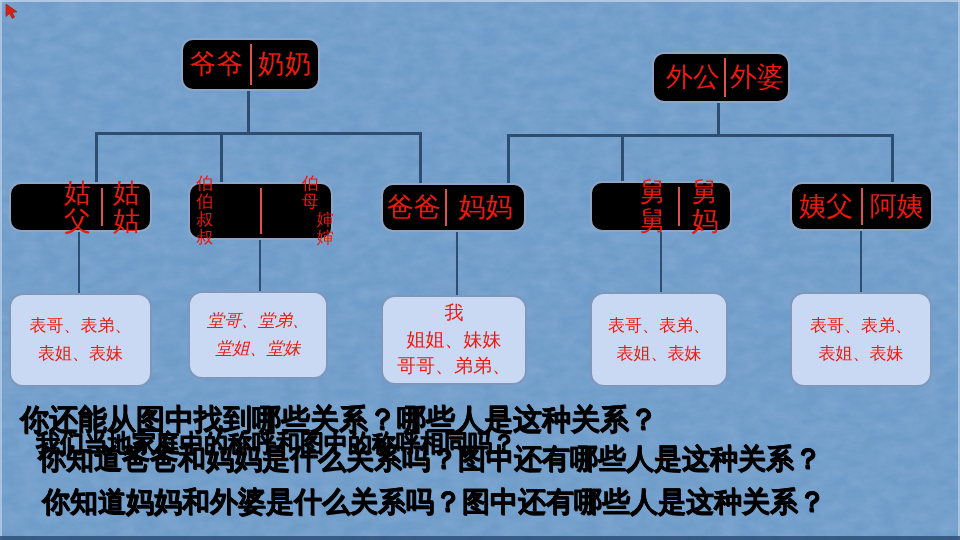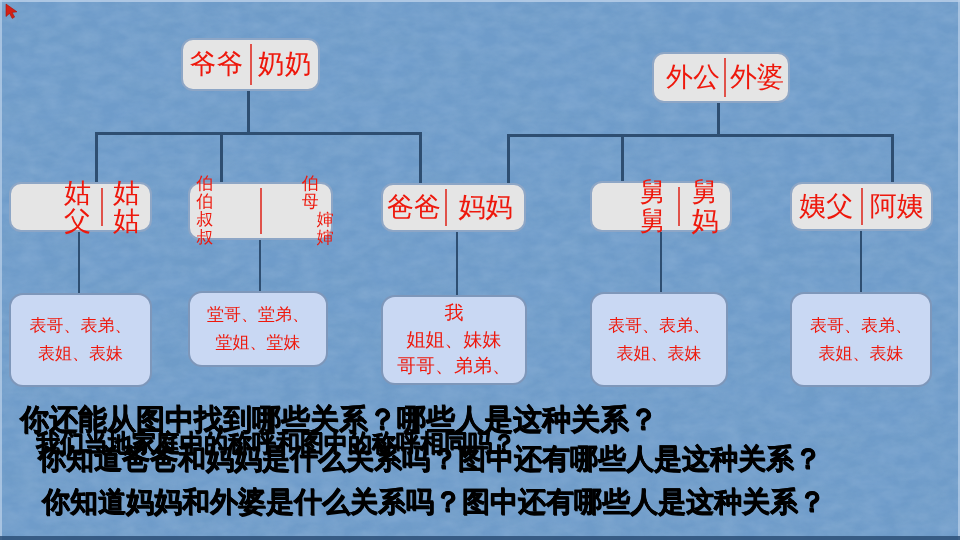--- a/index.html
+++ b/index.html
@@ -15,21 +15,21 @@
   .edge-right{position:absolute;right:0;top:0;width:2px;height:540px;background:#bcd1ea;opacity:.7;}
   .edge-bottom{position:absolute;left:0;bottom:0;width:960px;height:4px;background:#2d5078;opacity:.85;}
 
   .vline,.hline{position:absolute;background:#2e4e71;}
   .vline{width:3px;}
   .hline{height:3px;}
   .vline.thin{width:2px;}
 
   .fbox{
     position:absolute;display:flex;align-items:center;box-sizing:border-box;
-    background:#e5e5e5;border:2px solid #8da6c6;border-radius:12px;
+    background:#000000;border:2px solid #8da6c6;border-radius:12px;
     color:#ee180c;
   }
   .fbox .cell{flex:1;text-align:center;line-height:1.05;}
   .fbox .divider{width:2px;align-self:stretch;background:#e0524a;margin:4px 0;}
   .big{font-size:27px;}
   .small2{font-size:17px;line-height:1.3;gap:40px;}
   .cbox{
     position:absolute;display:flex;flex-direction:column;justify-content:center;box-sizing:border-box;
     background:#c9d8f3;border:2px solid #7e97ba;border-radius:14px;
     color:#ee180c;text-align:center;font-size:17px;line-height:1.62;
@@ -139,21 +139,21 @@
   <div class="fbox big" style="left:790px;top:182px;width:143px;height:49px;">
     <div class="cell">姨父</div>
     <div class="divider"></div>
     <div class="cell">阿姨</div>
   </div>
 
   <div class="cbox" style="left:9px;top:293px;width:143px;height:94px;">
     <div>表哥、表弟、</div>
     <div>表姐、表妹</div>
   </div>
-  <div class="cbox" style="left:188px;top:291px;width:140px;height:76px;">
+  <div class="cbox" style="left:188px;top:291px;width:140px;height:88px;font-style:italic;">
     <div>堂哥、堂弟、</div>
     <div>堂姐、堂妹</div>
   </div>
   <div class="cbox me" style="left:381px;top:295px;width:146px;height:90px;">
     <div>我</div>
     <div>姐姐、妹妹</div>
     <div>哥哥、弟弟、</div>
   </div>
   <div class="cbox" style="left:590px;top:292px;width:138px;height:95px;">
     <div>表哥、表弟、</div>

